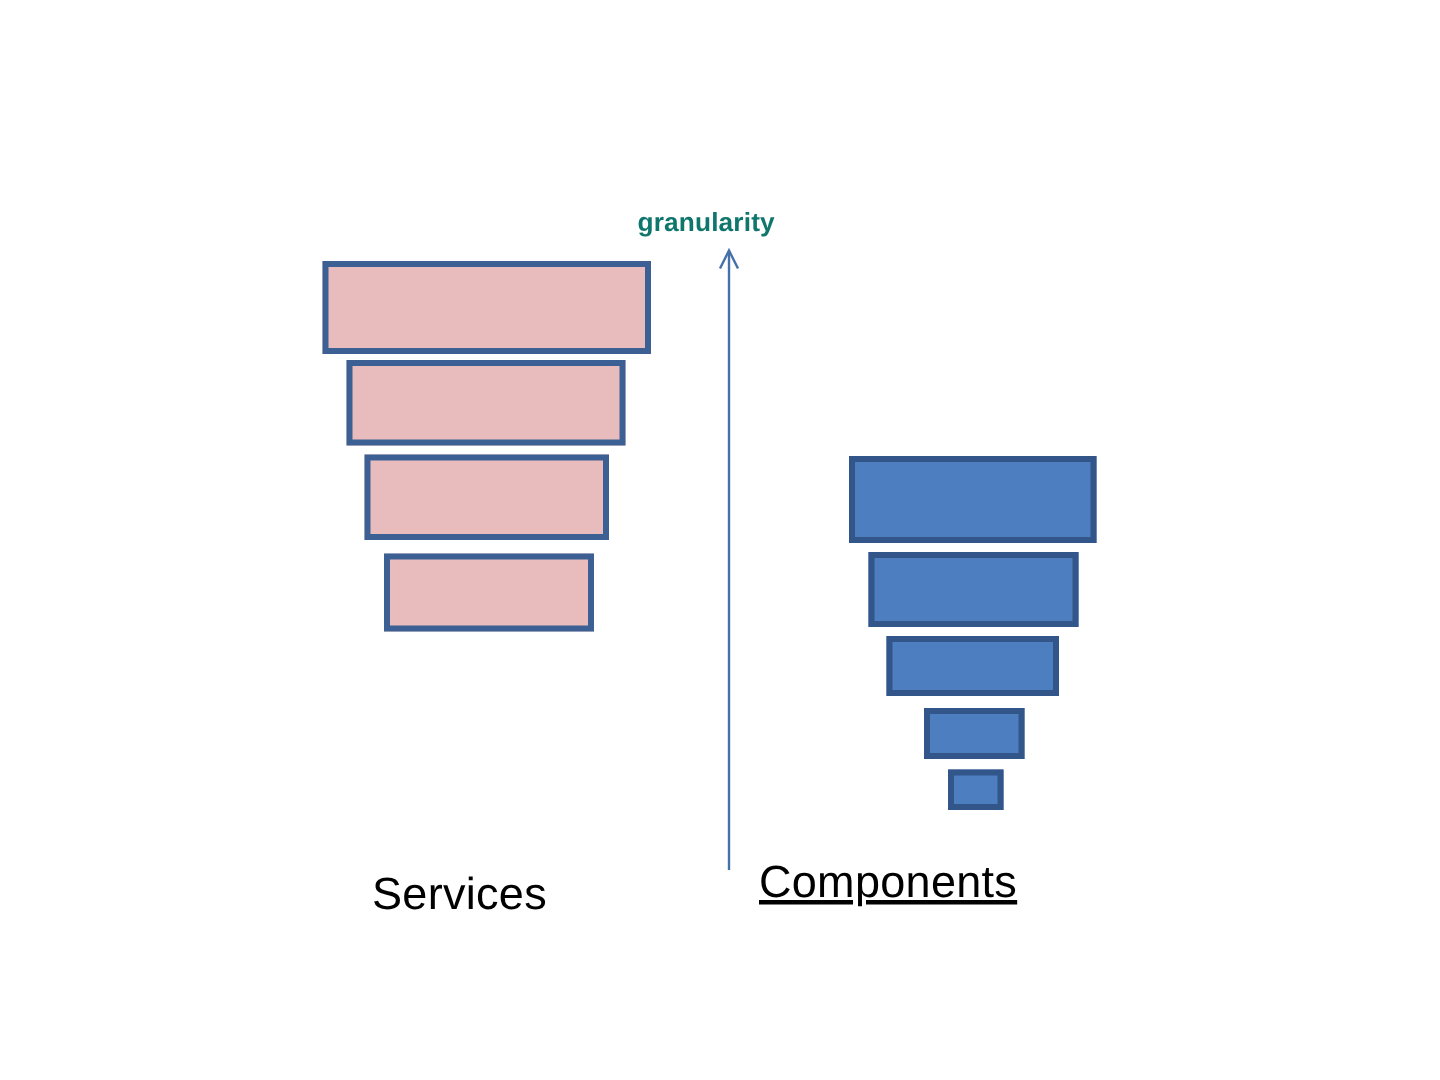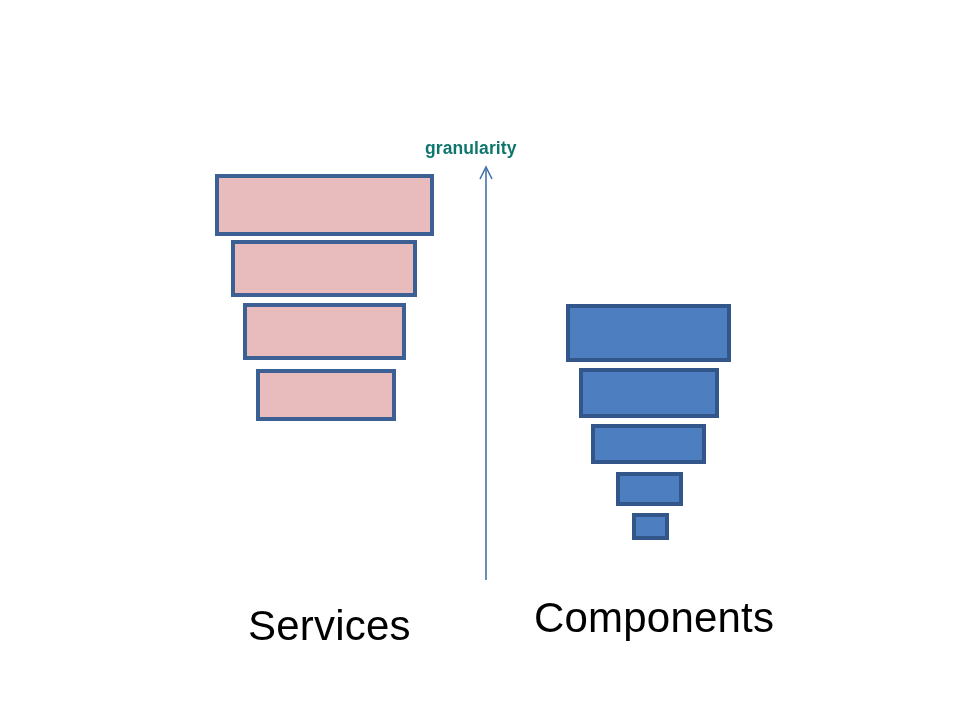--- a/index.html
+++ b/index.html
@@ -46,26 +46,25 @@
   .axis-label {
     position: absolute;
     font-weight: bold;
     font-size: 17.5px;
     color: #0f766e;
     white-space: nowrap;
     letter-spacing: 0.1px;
   }
   .group-label {
     position: absolute;
-    font-size: 42px;
+    font-size: 30px;
     font-weight: normal;
     color: #000000;
     white-space: nowrap;
     letter-spacing: 0.2px;
-    margin-top: 22px;
   }
 </style>
 </head>
 <body>
 
 <div id="canvas">
 
   <div id="services-group">
     <div class="bar pink" style="left: 215px; top: 174px; width: 219px; height: 62px;"></div>
     <div class="bar pink" style="left: 231px; top: 240px; width: 186px; height: 57px;"></div>
@@ -85,15 +84,15 @@
     <svg width="32" height="420" viewBox="0 0 32 420" xmlns="http://www.w3.org/2000/svg">
       <line x1="16" y1="418" x2="16" y2="6" stroke="#4472a8" stroke-width="1.6"></line>
       <polyline points="10,17 16,5 22,17" fill="none" stroke="#4472a8" stroke-width="1.6"></polyline>
     </svg>
   </div>
 
   <div class="axis-label" id="granularity-label" style="left: 425px; top: 138px;">granularity</div>
 
   <div class="group-label" id="services-label" style="left: 248px; top: 580px;">Services</div>
 
-  <div class="group-label" id="components-label" style="left: 534px; top: 572px;">Components</div>
+  <div class="group-label" id="components-label" style="left: 506px; top: 572px; text-decoration: underline;">Components</div>
 
 </div>
 
 </body></html>

